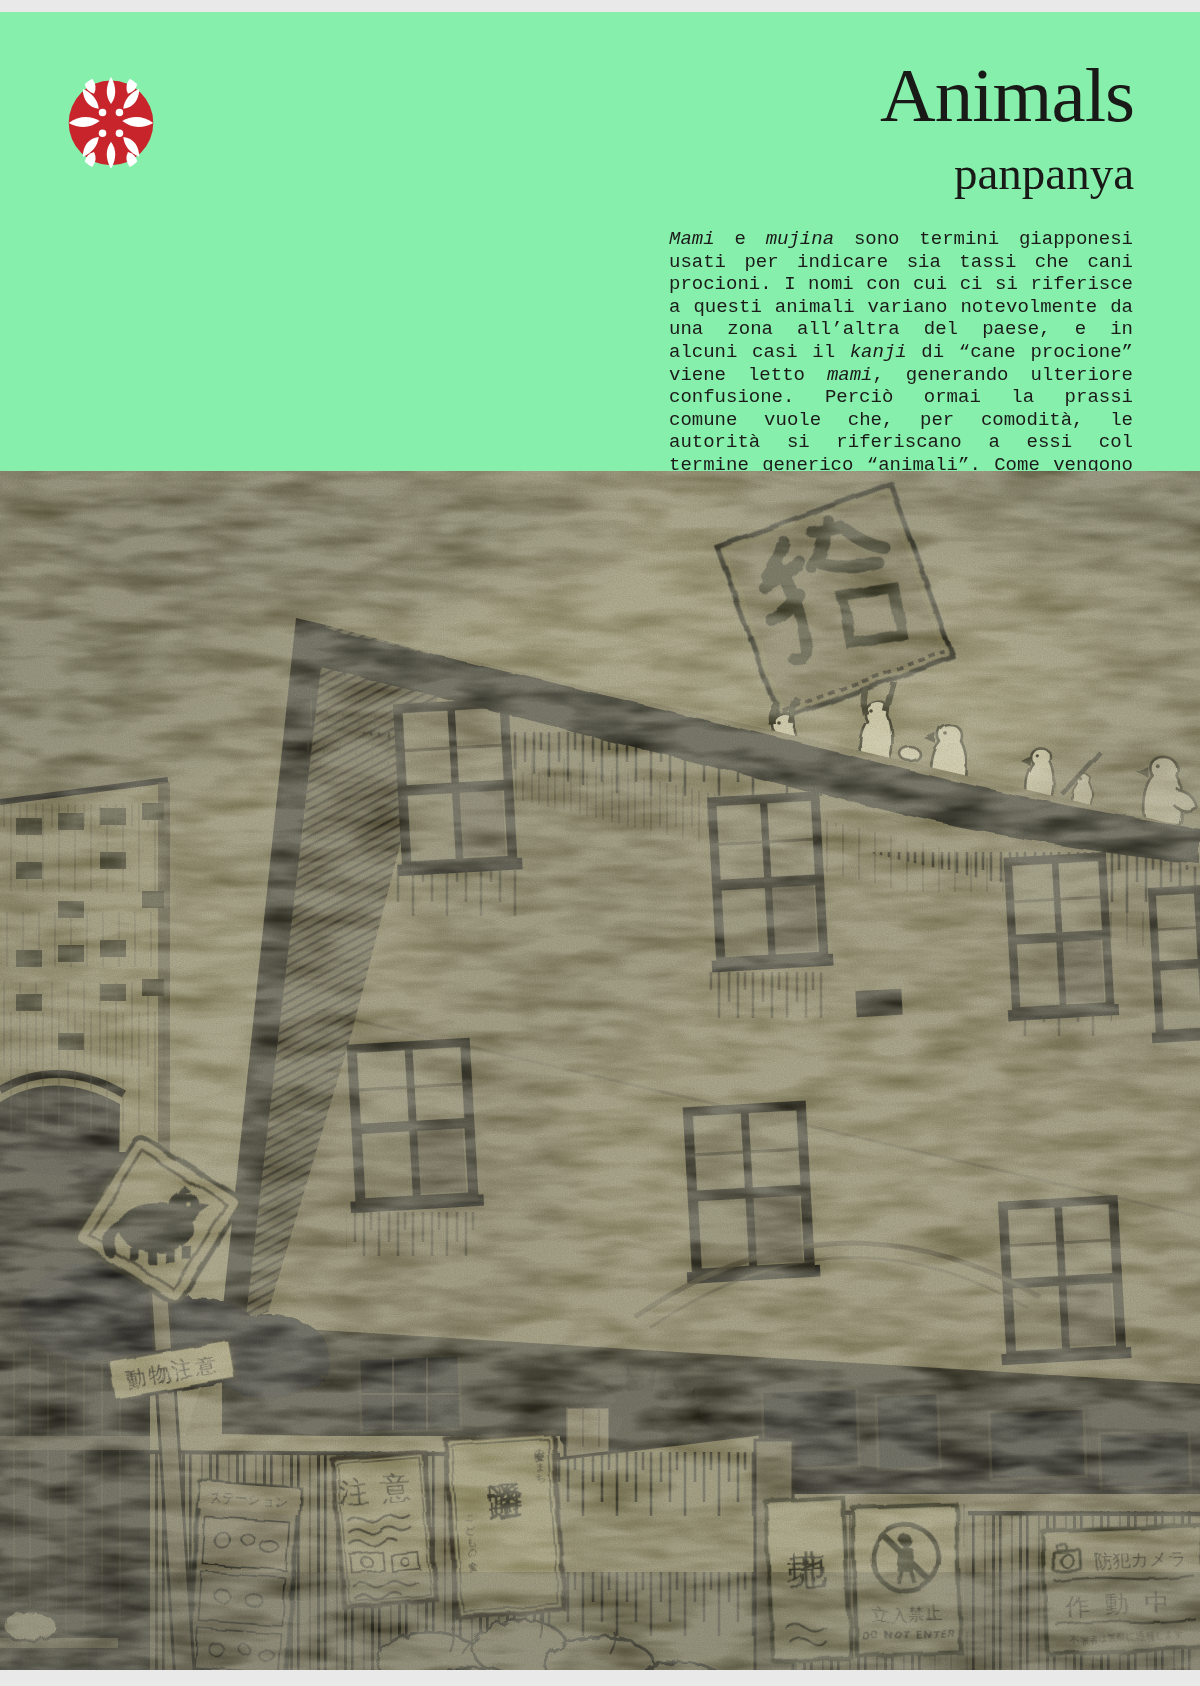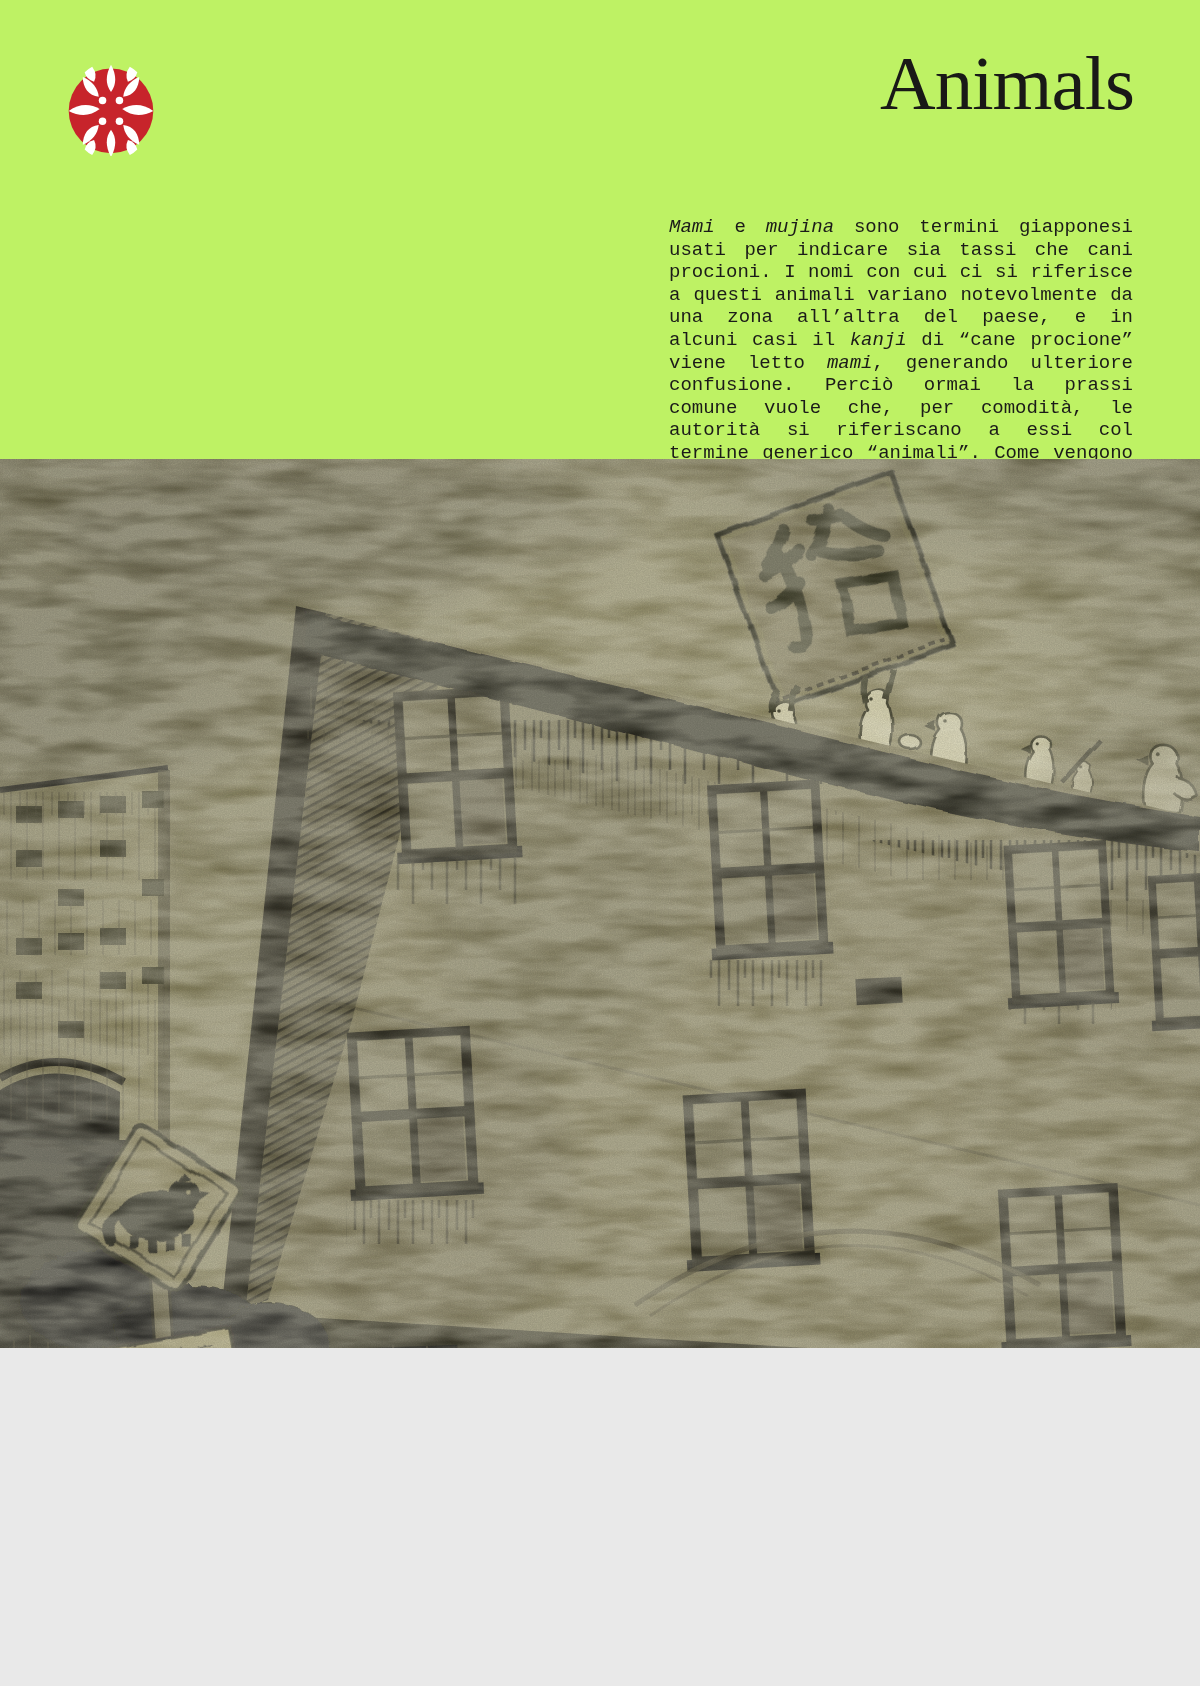--- a/index.html
+++ b/index.html
@@ -1,16 +1,16 @@
 <!DOCTYPE html>
 <html><head>
 <meta charset="utf-8">
 <style>
   html,body{margin:0;padding:0;background:#e9e9e9;}
-  .page{position:relative;width:1200px;height:1348px;background:#bef264;margin:0 auto;overflow:hidden;
+  .page{position:relative;width:1200px;height:1658px;background:#86efac;margin:12px auto;overflow:hidden;
         font-family:"Liberation Serif", serif;}
   .logo{position:absolute;left:64px;top:62px;width:94px;height:94px;}
   .title{position:absolute;top:44px;right:66px;font-size:77px;line-height:78px;color:#191917;
          letter-spacing:-1px;white-space:nowrap;}
   .author{position:absolute;top:136px;right:66px;font-size:47px;line-height:50px;color:#191917;white-space:nowrap;}
   .intro{position:absolute;top:197px;right:67px;width:464px;font-size:19px;line-height:22.6px;
          color:#1b1b19;text-align:justify;font-family:Liberation Mono, monospace;}
   .intro i{font-style:italic;}
   .art{position:absolute;left:0;top:459px;width:1200px;height:1227px;display:block;}
   svg text{font-family:"DejaVu Sans", sans-serif;}
@@ -37,20 +37,21 @@
       <circle cx="-9" cy="13" r="4"></circle>
         <circle cx="9" cy="13" r="4"></circle>
       <path d="M-20 -45 q6 8 2 16 q-8 -2 -10 -10 q4 -4 8 -6 Z"></path>
       <path d="M20 -45 q-6 8 -2 16 q8 -2 10 -10 q-4 -4 -8 -6 Z"></path>
       <path d="M-20 49 q6 -8 2 -16 q-8 2 -10 10 q4 4 8 6 Z"></path>
       <path d="M20 49 q-6 -8 -2 -16 q8 2 10 10 q-4 4 -8 6 Z"></path>
     </g>
   </svg>
 
   <div class="title">Animals</div>
+  <div class="author">panpanya</div>
   <p class="intro"><i>Mami</i><span> e </span><i>mujina</i><span> sono termini giapponesi usati per indicare sia tassi che cani procioni. I nomi con cui ci si riferisce a questi animali variano notevolmente da una zona all’altra del paese, e in alcuni casi il </span><i>kanji</i><span> di “cane procione” viene letto </span><i>mami</i><span>, generando ulteriore confusione. Perciò ormai la prassi comune vuole che, per comodità, le autorità si riferiscano a essi col termine generico “animali”. Come vengono chiamati dalle vostre parti?</span></p>
 
   <svg class="art" viewBox="0 459 1200 1227" preserveAspectRatio="none" aria-hidden="false">
     <defs>
       <linearGradient id="skyg" x1="0" y1="0" x2="1" y2="1">
         <stop offset="0" stop-color="#7a7450"></stop>
           <stop offset=".45" stop-color="#8d8760"></stop>
         <stop offset="1" stop-color="#837d56"></stop>
       </linearGradient>
       <linearGradient id="gfdark" x1="0" y1="0" x2="0" y2="1">

